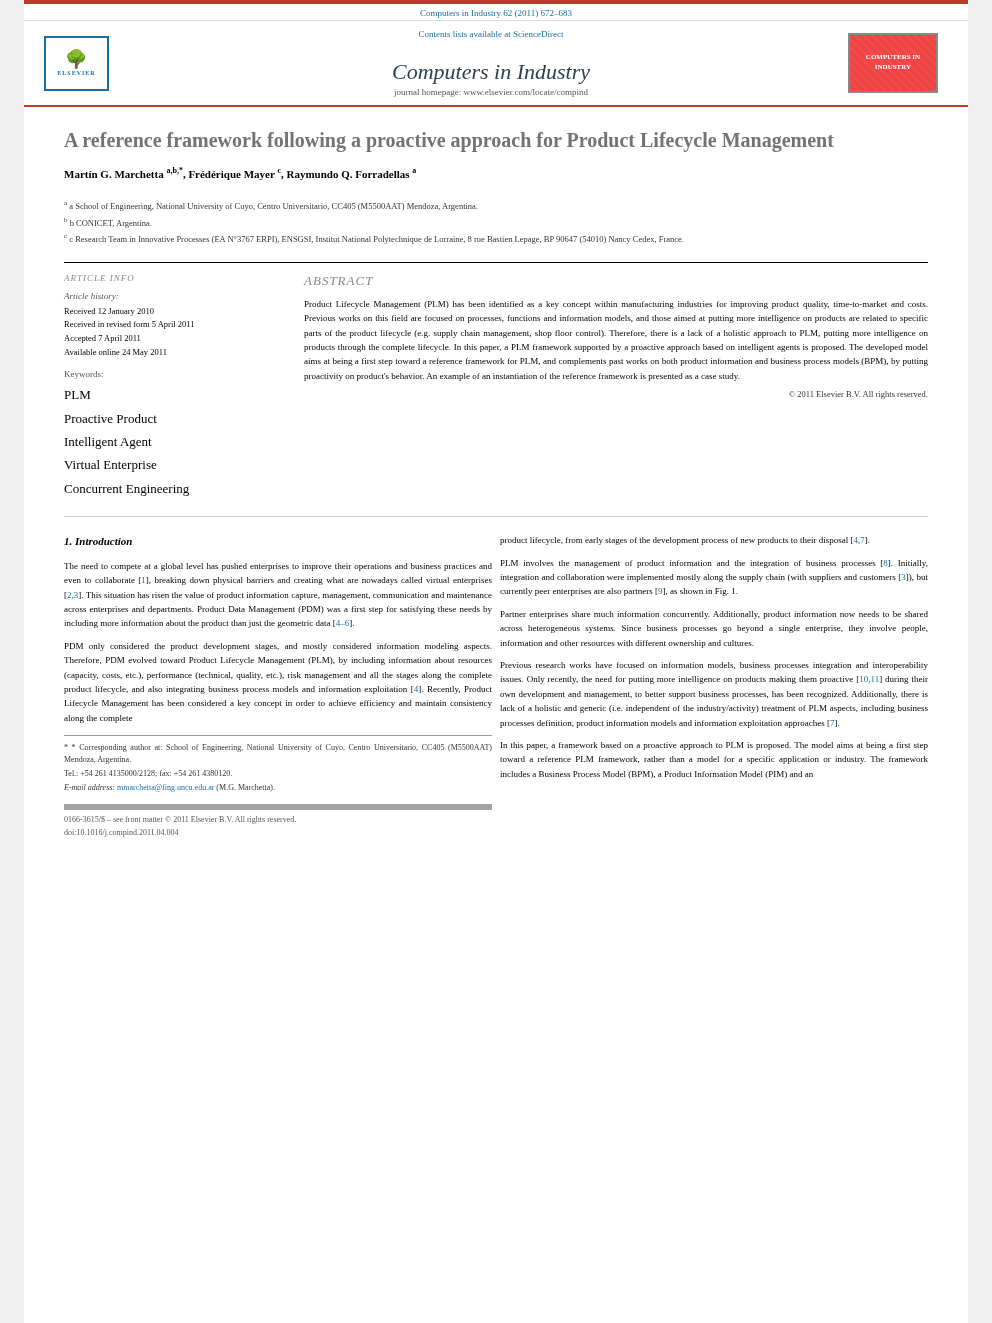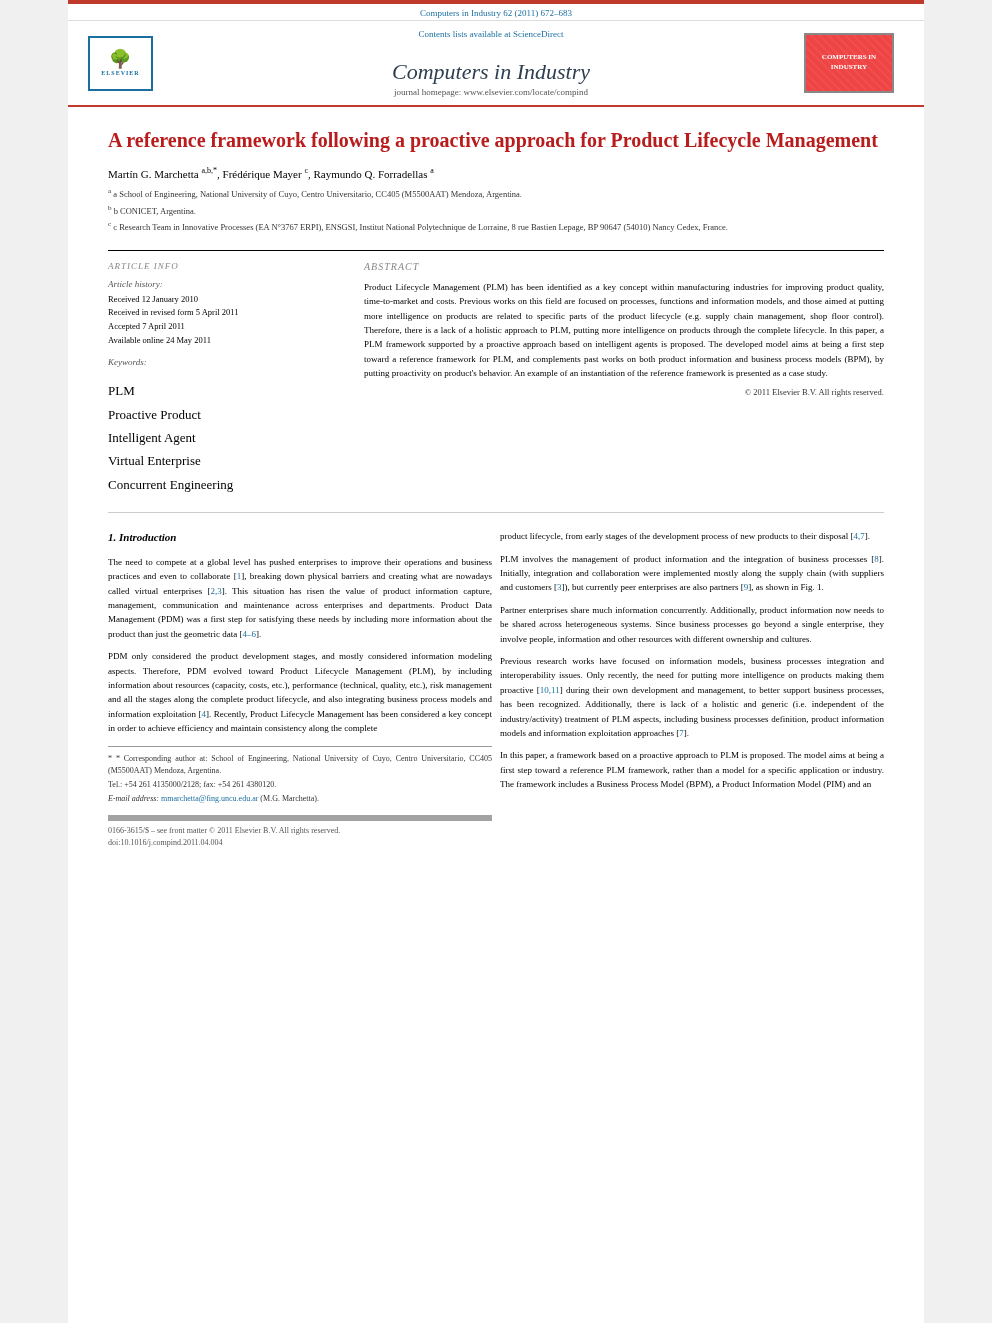--- a/index.html
+++ b/index.html
@@ -6,21 +6,21 @@
     body {
       background: #f0f0f0;
       font-family: "Times New Roman", Times, serif;
       font-size: 10px;
       color: #000;
       display: flex;
       justify-content: center;
       align-items: flex-start;
     }
     .page {
-      width: 856px;
+      width: 944px;
       min-height: 1323px;
       background: #fff;
       position: relative;
       padding: 0;
     }
 
     
     .top-bar {
       background: #c0392b;
       height: 4px;
@@ -131,49 +131,50 @@
       padding: 20px 40px 20px 40px;
     }
 
     
     .article-title {
       font-size: 20px;
       font-weight: bold;
       font-family: "Times New Roman", Times, serif;
       margin-bottom: 12px;
       line-height: 1.3;
-      color: #b91c1c;
+      color: #737373;
     }
 
     
     .authors {
       font-size: 11px;
-      margin-bottom: 4px;
+      margin-bottom: 16px;
       line-height: 1.5;
+      font-weight: bold;
     }
     .author-sup {
       font-size: 8px;
       vertical-align: super;
     }
 
     
     .affiliations {
       font-size: 8.5px;
       color: #333;
       margin-bottom: 16px;
       line-height: 1.5;
     }
     .affil-line {
       margin-bottom: 2px;
     }
 
     
     .two-col {
       display: flex;
-      gap: 36px;
+      gap: 20px;
       margin-top: 10px;
       border-top: 1px solid #000;
       padding-top: 10px;
     }
     .col-left {
       width: 220px;
       flex-shrink: 0;
     }
     .col-right {
       flex: 1;
@@ -195,33 +196,32 @@
       margin-bottom: 4px;
     }
     .article-date {
       font-size: 8.5px;
       line-height: 1.6;
       color: #000;
     }
 
     .keywords-title {
       font-size: 9px;
-      font-style: italic;
       color: #555;
       margin-top: 10px;
-      margin-bottom: 12px;
+      margin-bottom: 4px;
     }
     .keywords-list {
       font-size: 13px;
       line-height: 1.8;
     }
 
     
     .abstract-title {
-      font-size: 10px;
+      font-size: 13px;
       font-style: italic;
       color: #888;
       letter-spacing: 1px;
       text-transform: uppercase;
       margin-bottom: 8px;
     }
     .abstract-text {
       font-size: 9px;
       line-height: 1.6;
       text-align: justify;

